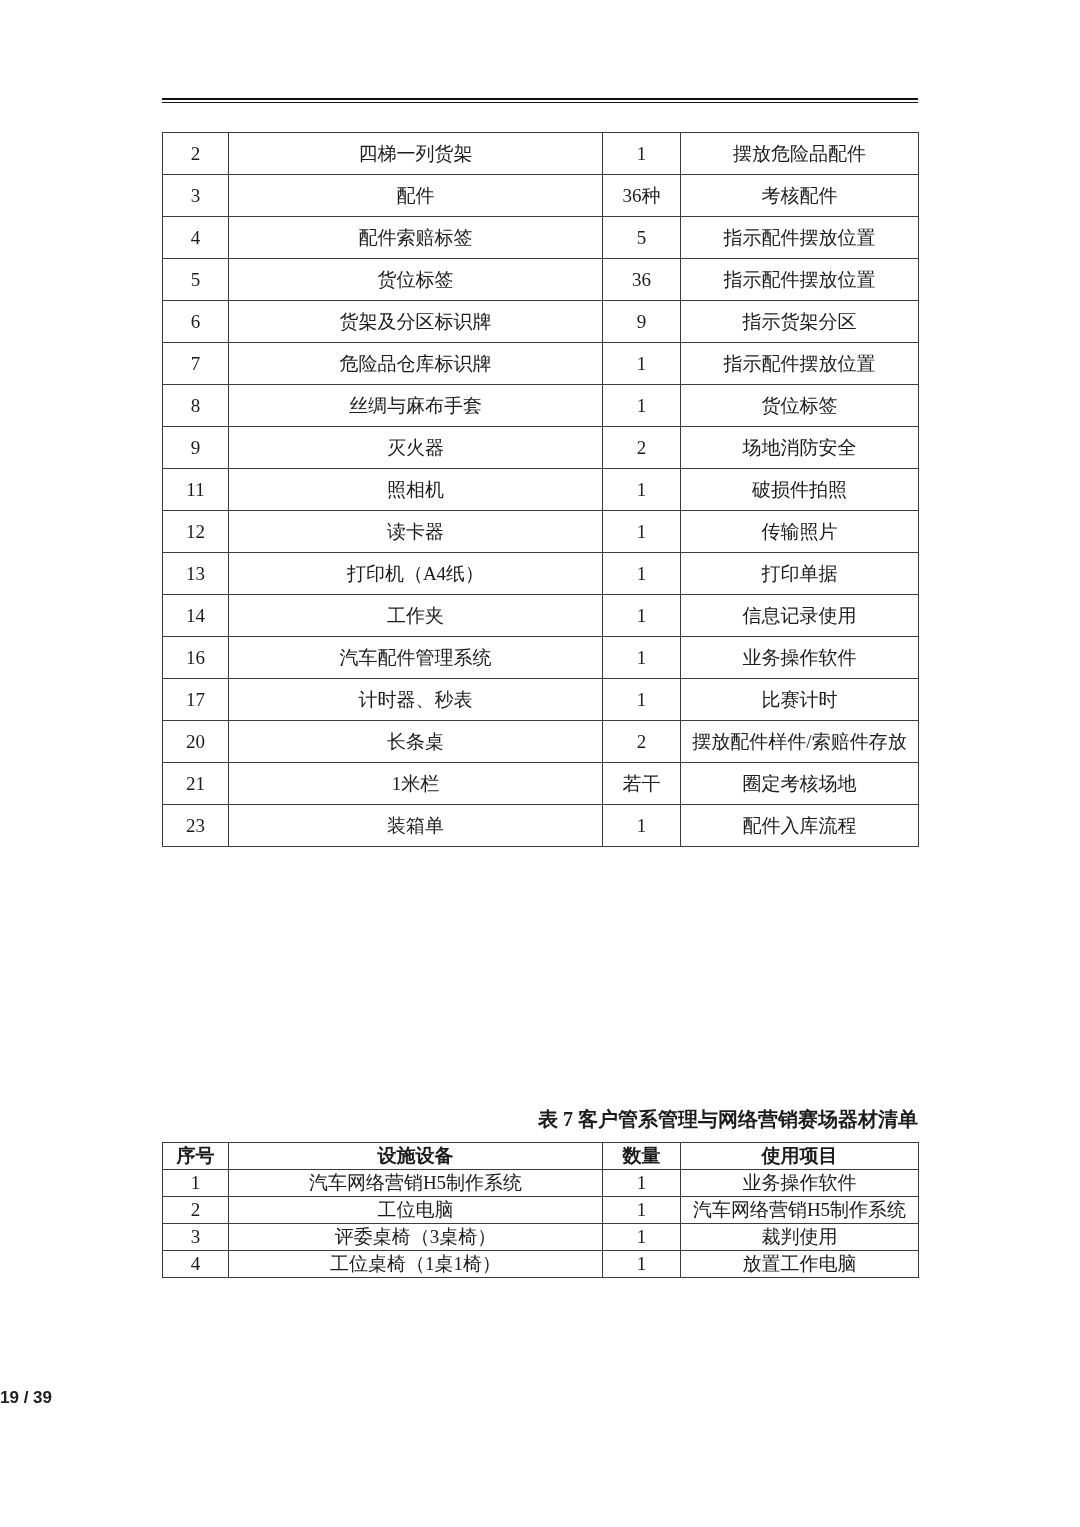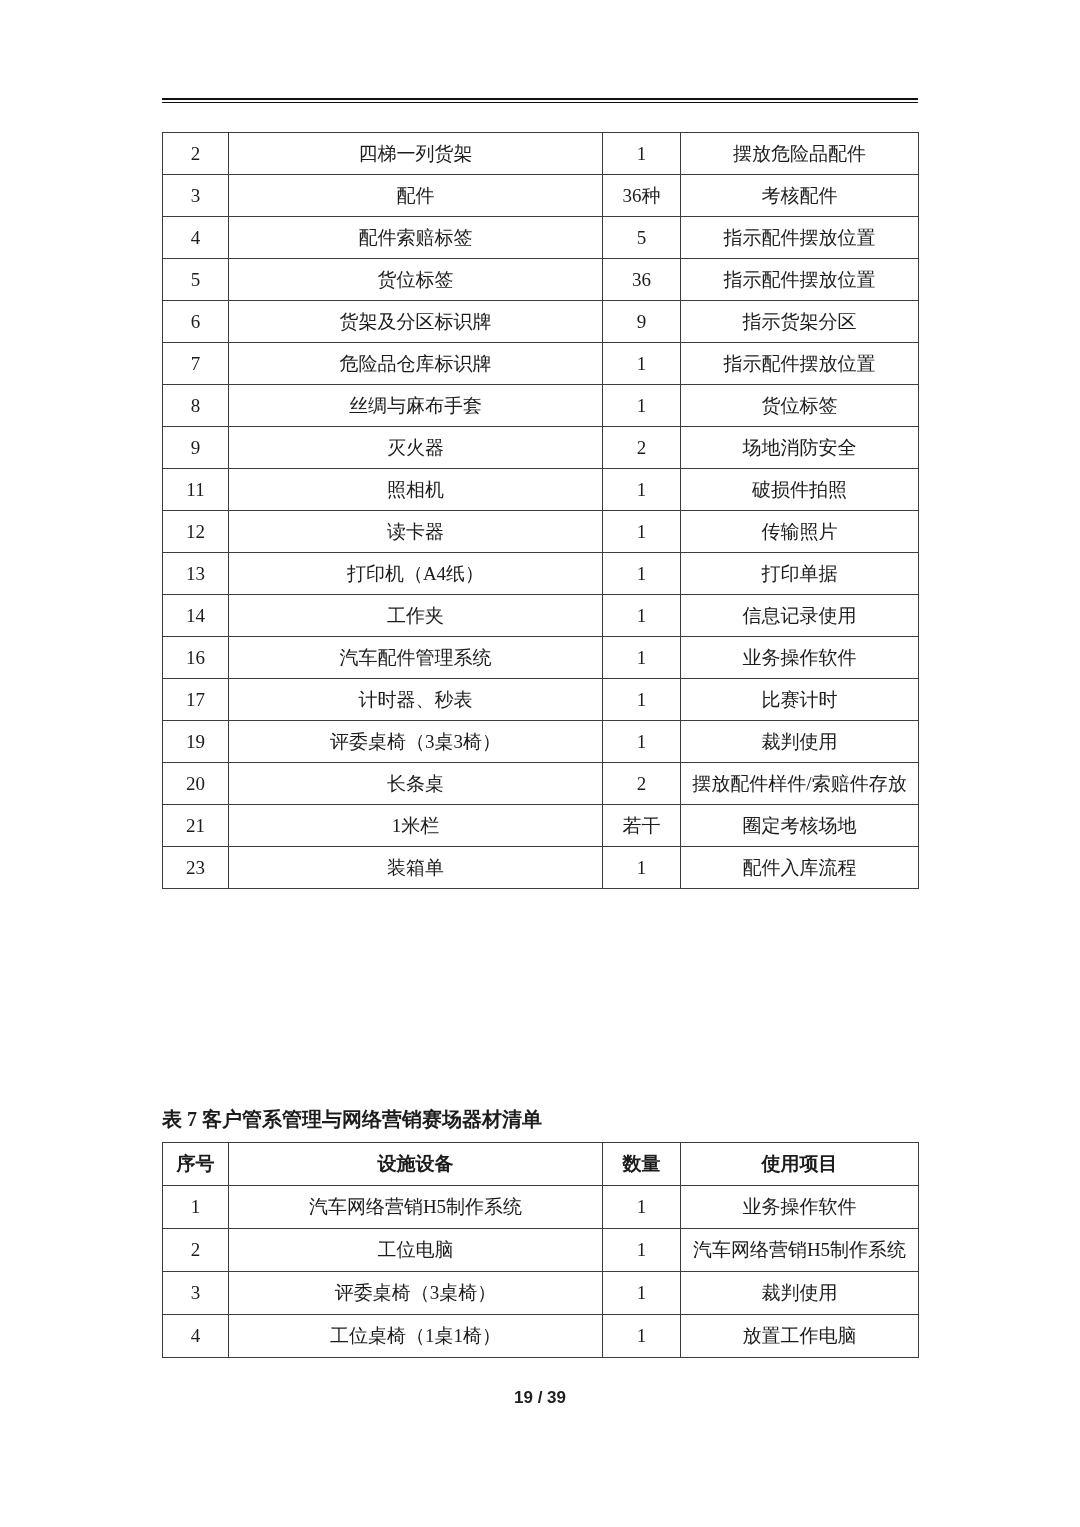--- a/index.html
+++ b/index.html
@@ -36,44 +36,44 @@
   table.tbl td, table.tbl th {
     border: 1px solid #3c3c3c;
     text-align: center;
     vertical-align: middle;
     padding: 0 3px;
     overflow: hidden;
     white-space: nowrap;
     font-weight: normal;
   }
   #table1 tr { height: 42px; }
-  #table2 tr { height: 43px; }
+  #table2 tr { height: 27px; }
   #table2 thead th { font-weight: bold; }
   .col-num   { width: 66px; }
   .col-name  { width: 374px; }
   .col-qty   { width: 78px; }
   .col-usage { width: 238px; }
   .table-caption {
     position: absolute;
     left: 162px;
     top: 1103px;
     width: 756px;
     height: 32px;
     line-height: 32px;
-    text-align: left;
+    text-align: right;
     font-size: 20px;
     font-weight: bold;
     color: #1c1c1c;
   }
   .page-footer {
     position: absolute;
     left: 0;
     top: 1388px;
     width: 1080px;
-    text-align: center;
+    text-align: left;
     font-family: "Liberation Sans", "DejaVu Sans", sans-serif;
     font-size: 17px;
     font-weight: bold;
     color: #202020;
   }
 </style>
 </head>
 <body>
 
 <div class="page">
@@ -166,26 +166,20 @@
           <td>1</td>
           <td>业务操作软件</td>
         </tr>
         <tr>
           <td>17</td>
           <td>计时器、秒表</td>
           <td>1</td>
           <td>比赛计时</td>
         </tr>
         <tr>
-          <td>19</td>
-          <td>评委桌椅（3桌3椅）</td>
-          <td>1</td>
-          <td>裁判使用</td>
-        </tr>
-        <tr>
           <td>20</td>
           <td>长条桌</td>
           <td>2</td>
           <td>摆放配件样件/索赔件存放</td>
         </tr>
         <tr>
           <td>21</td>
           <td>1米栏</td>
           <td>若干</td>
           <td>圈定考核场地</td>

